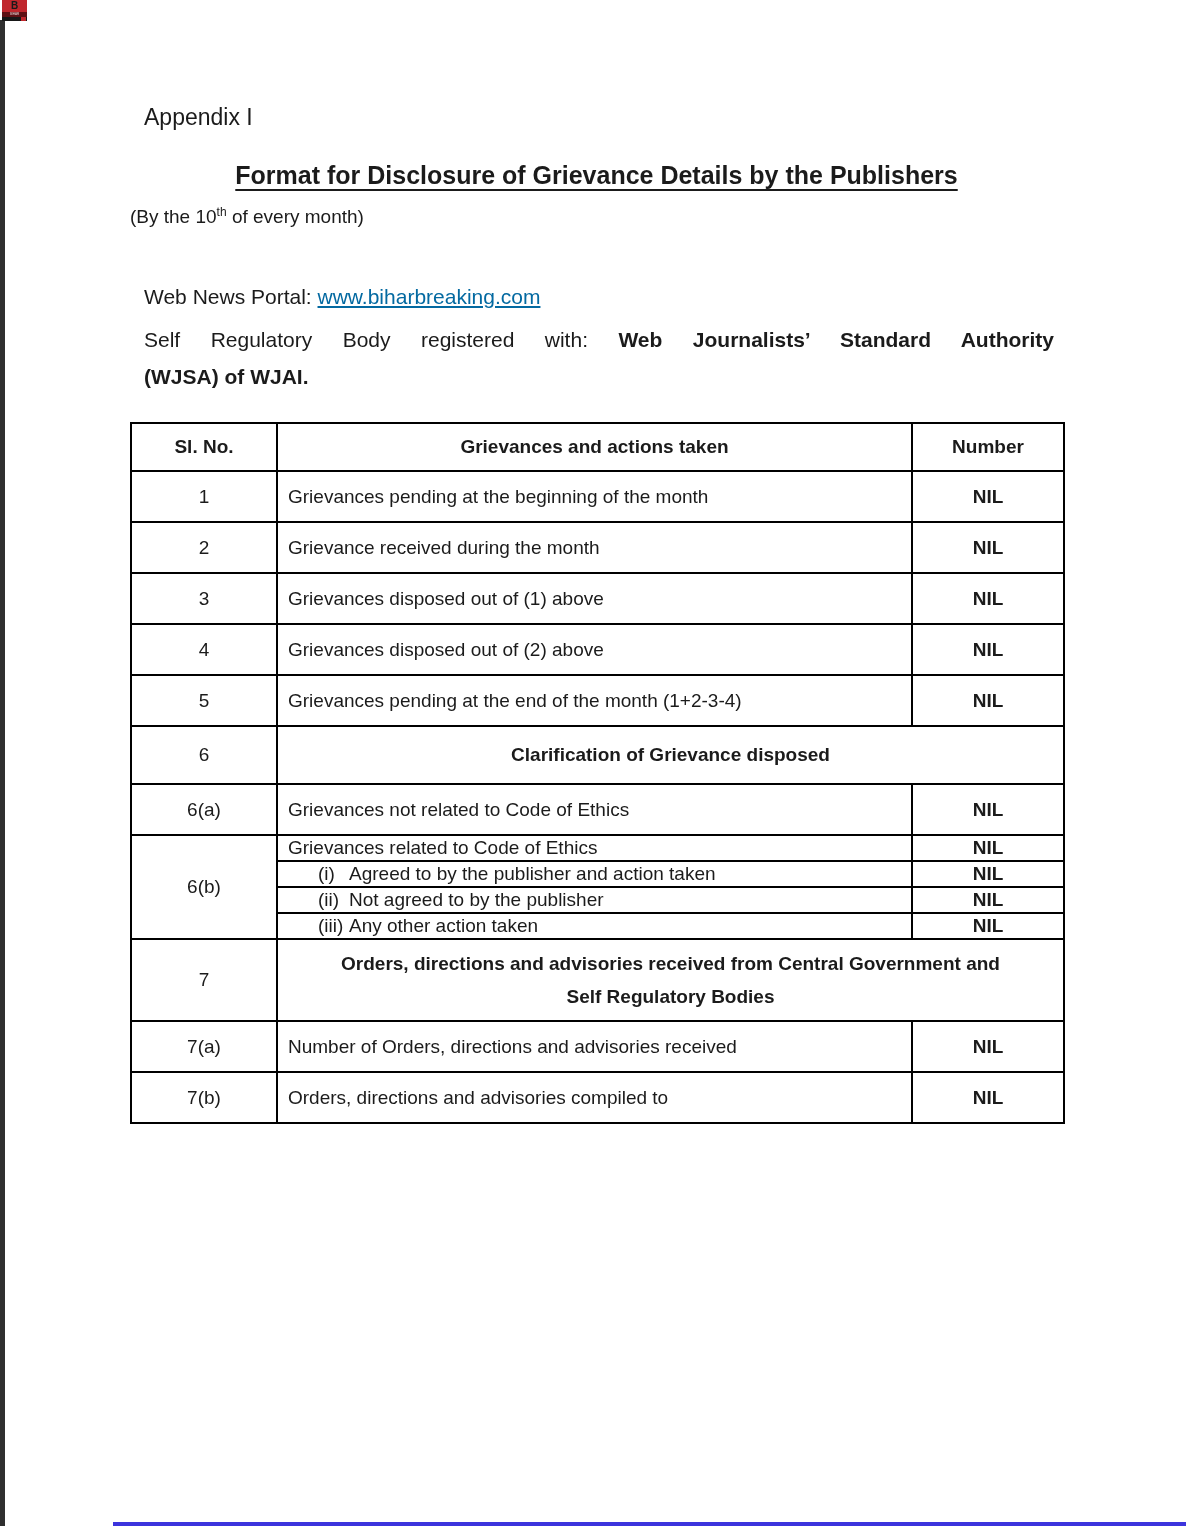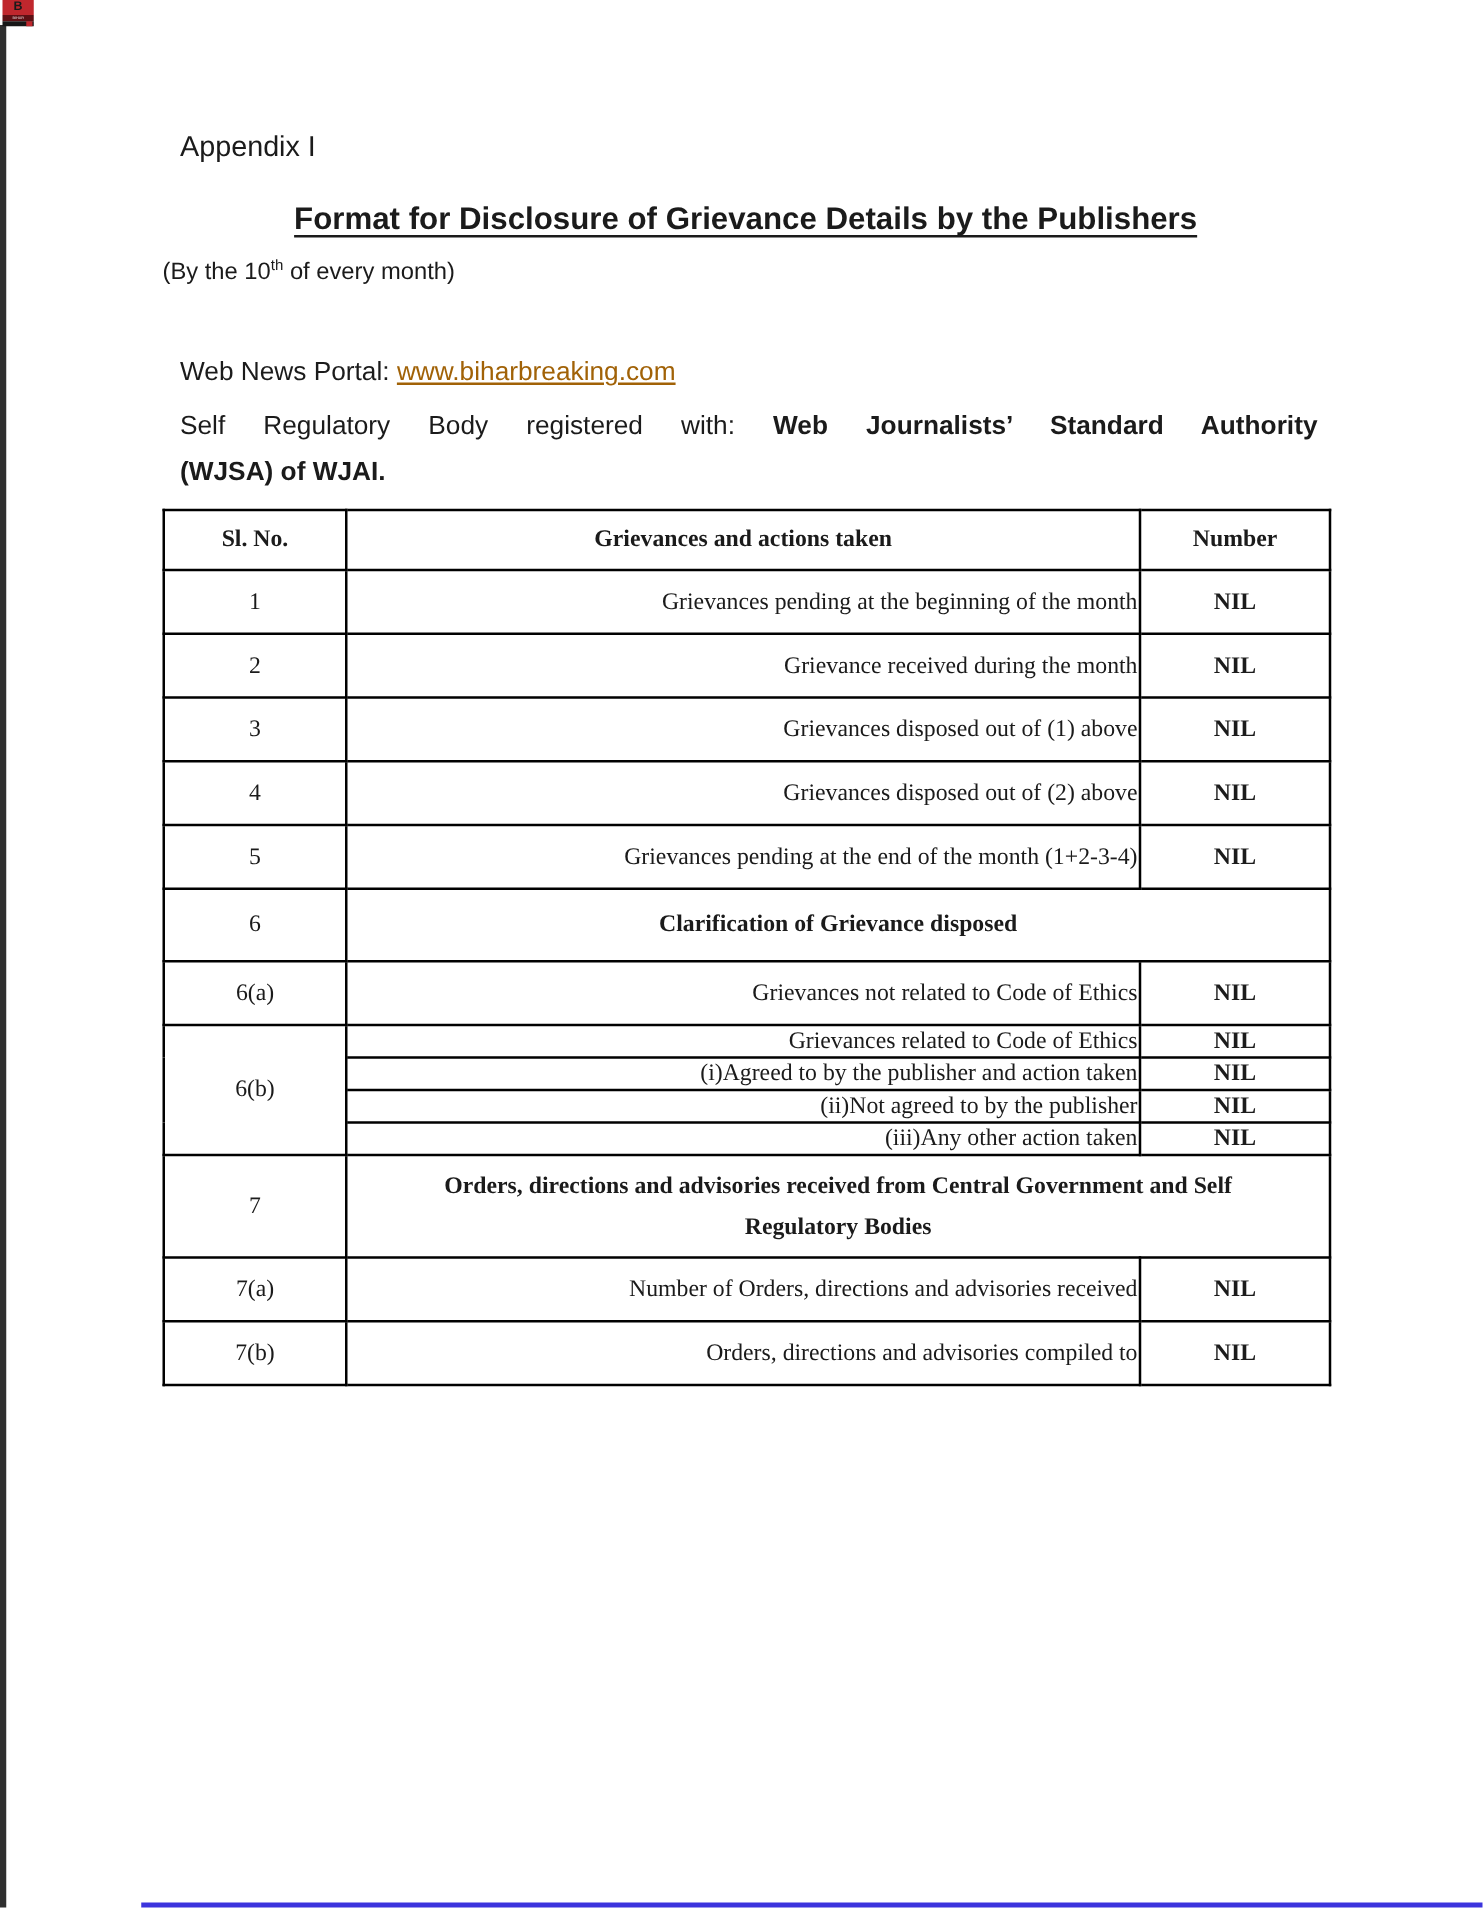--- a/index.html
+++ b/index.html
@@ -71,21 +71,21 @@
     font-size: 19px; line-height: 28px;
   }
   .doc-subtitle sup { font-size: 12px; }
 
   .portal-line {
     margin-top: 50px;
     padding-left: 14px;
     font-size: 21px; line-height: 32px;
   }
   .portal-link {
-    color: #a16207;
+    color: #0369a1;
     text-decoration: underline;
     cursor: pointer;
   }
 
   .srb-line1 {
     margin-top: 8px;
     padding-left: 14px; padding-right: 9px;
     font-size: 21px; line-height: 37px;
     text-align: justify;
     text-align-last: justify;
@@ -98,38 +98,37 @@
   }
   .bold { font-weight: bold; }
 
   .report-title {
     margin-top: 4px;
     text-align: center;
     font-size: 22px; font-weight: bold; line-height: 30px;
   }
 
   table.grievance {
-    margin-top: 11px;
+    margin-top: 27px;
     width: 933px;
     border-collapse: collapse;
     table-layout: fixed;
-    font-family: Liberation Serif, serif;
   }
   table.grievance th, table.grievance td {
     border: 2px solid #000000;
     font-size: 19px;
     vertical-align: middle;
   }
   col.c-sl { width: 146px; }
   col.c-text { width: 635px; }
   col.c-num { width: 152px; }
 
   tr.hdr th { height: 48px; font-weight: bold; text-align: center; font-size: 19px; }
   td.cell-no { height: 51px; text-align: center; font-weight: normal; }
-  td.cell-text { padding-left: 10px; text-align: right; }
+  td.cell-text { padding-left: 10px; text-align: left; }
   td.cell-nil { text-align: center; font-weight: bold; }
 
   td.cell-section {
     text-align: center; font-weight: bold; font-size: 23px;
     height: 58px;
   }
   td.cell-section.tall {
     height: 82px; line-height: 33px;
     padding: 0 55px;
   }

